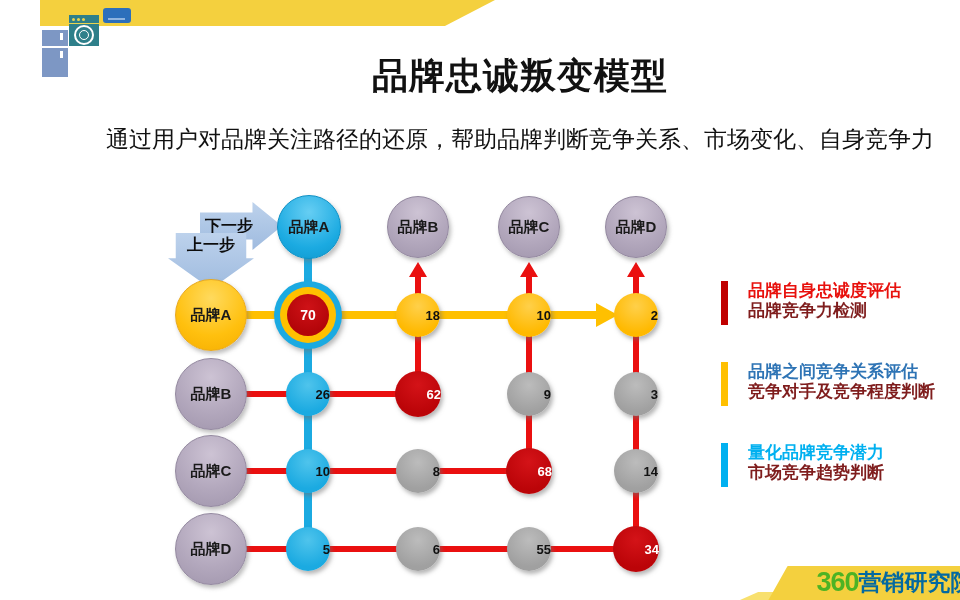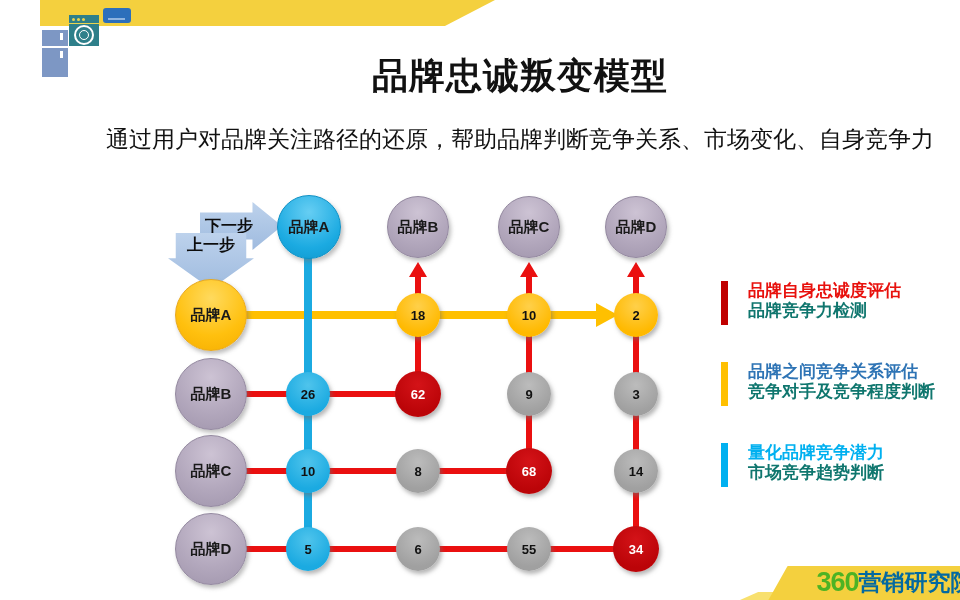--- a/index.html
+++ b/index.html
@@ -66,42 +66,42 @@
   .top-a{left:237px;top:195px;width:64px;height:64px;}
   .top-b{left:347px;top:196px;width:62px;height:62px;}
   .top-c{left:458px;top:196px;width:62px;height:62px;}
   .top-d{left:565px;top:196px;width:62px;height:62px;}
   .left-a{left:135px;top:279px;width:72px;height:72px;}
   .left-b{left:135px;top:358px;width:72px;height:72px;}
   .left-c{left:135px;top:435px;width:72px;height:72px;}
   .left-d{left:135px;top:513px;width:72px;height:72px;}
 
   
-  .node{width:44px;height:44px;border-radius:50%;display:flex;align-items:center;justify-content:center;
+  .node{width:44px;height:44px;border-radius:50%;display:flex;align-items:center;justify-content:flex-end;
         font-weight:bold;font-size:13px;color:#111;box-shadow:2px 3px 4px rgba(110,110,110,.5);}
   .n-yellow{background:radial-gradient(circle at 50% 30%,#FFD04A 0%,#FFB900 70%);}
   .n-blue{background:radial-gradient(circle at 50% 30%,#4FC4EC 0%,#1BAAE1 70%);}
   .n-gray{background:radial-gradient(circle at 50% 30%,#BCBCBC 0%,#A0A0A0 70%);}
   .n-red{width:46px;height:46px;color:#fff;
          background:radial-gradient(circle at 50% 30%,#D41318 0%,#BB0408 70%);}
   .n-focus{width:68px;height:68px;border-radius:50%;background:#1BAAE1;
            box-shadow:2px 3px 5px rgba(110,110,110,.5);}
   .n-focus .mid{position:absolute;inset:6px;border-radius:50%;background:#FFC000;}
   .n-focus .core{position:absolute;inset:13px;border-radius:50%;
                  background:radial-gradient(circle at 50% 32%,#CF1217 0%,#B30509 70%);
                  display:flex;align-items:center;justify-content:center;
                  color:#fff;font-weight:bold;font-size:14px;}
 
   
   .legend-item{left:681px;display:flex;gap:20px;}
   .l1{top:281px;} .l2{top:362px;} .l3{top:443px;}
   .lbar{width:7px;height:44px;}
   .ltxt{line-height:20px;font-size:17px;font-weight:bold;white-space:nowrap;}
   .ltitle{display:block;}
-  .lsub{display:block;color:#0f766e;}
+  .lsub{display:block;color:#7f1d1d;}
 
   
   .foot-strip{left:700px;top:592px;width:260px;height:8px;background:#F8E06E;
               clip-path:polygon(7% 0,100% 0,100% 100%,0 100%);}
   .foot-main{left:720px;top:566px;width:240px;height:34px;background:#F4D03E;
              clip-path:polygon(11.5% 0,100% 0,100% 100%,3.5% 100%);}
   .logo{left:755px;top:566px;width:200px;height:32px;display:flex;align-items:center;justify-content:center;}
   .logo-360{color:#4DB324;font-size:27px;font-weight:bold;letter-spacing:-1px;}
   .logo-suffix{color:#0369a1;font-size:23px;font-weight:bold;}
 </style>
@@ -169,20 +169,26 @@
   <div class="abs brand purple left-b">
     <span>品牌B</span>
     </div>
   <div class="abs brand purple left-c">
     <span>品牌C</span>
     </div>
   <div class="abs brand purple left-d">
     <span>品牌D</span>
     </div>
 
+  <div class="abs n-focus" style="left:234px;top:281px;">
+    <div class="mid"></div>
+    <div class="core">
+      <span>70</span>
+    </div>
+  </div>
   <div class="abs node n-yellow" style="left:356px;top:293px;">
     <span>18</span>
     </div>
   <div class="abs node n-yellow" style="left:467px;top:293px;">
     <span>10</span>
     </div>
   <div class="abs node n-yellow" style="left:574px;top:293px;">
     <span>2</span>
     </div>
 

